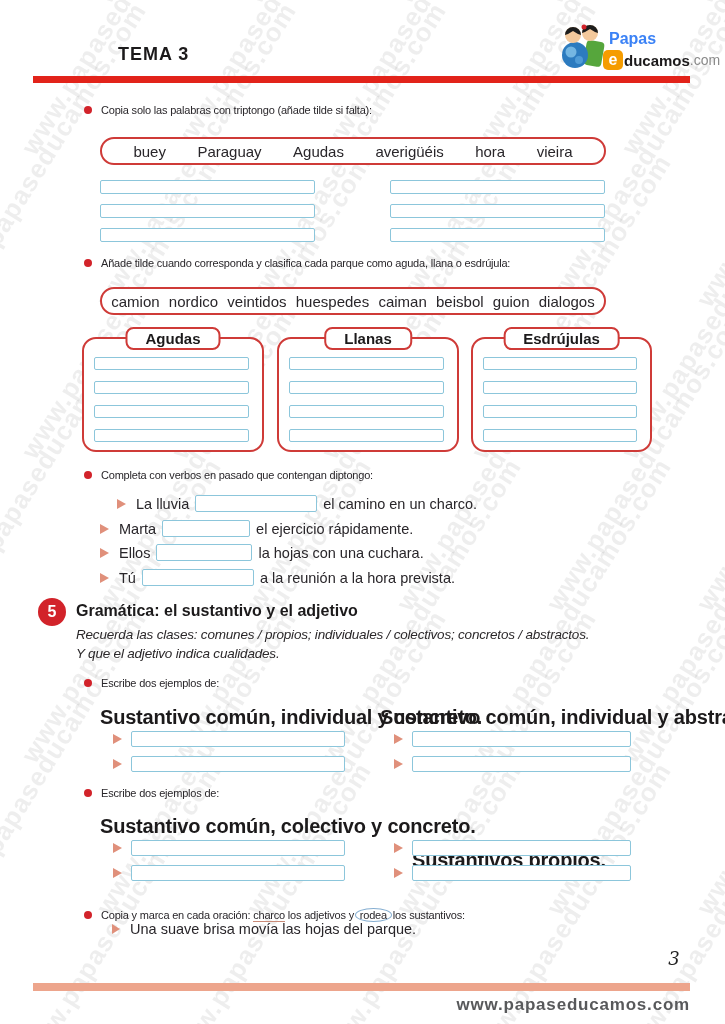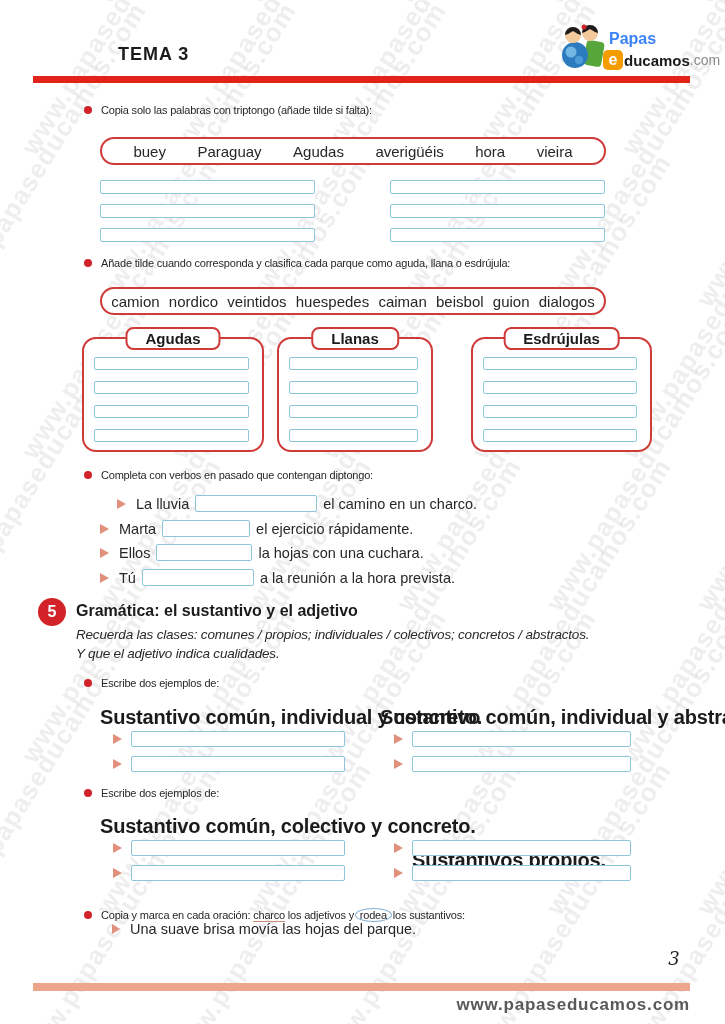--- a/index.html
+++ b/index.html
@@ -188,21 +188,21 @@
       <span>dialogos</span>
     </div>
 
     <div class="cat-box" style="left:82px; width:182px;">
       <div class="cat-label">Agudas</div>
       <div class="cat-line answer-line" style="top:18px;"></div>
       <div class="cat-line answer-line" style="top:42px;"></div>
       <div class="cat-line answer-line" style="top:66px;"></div>
       <div class="cat-line answer-line" style="top:90px;"></div>
     </div>
-    <div class="cat-box" style="left:277px; width:156px;">
+    <div class="cat-box" style="left:277px; width:182px;">
       <div class="cat-label">Llanas</div>
       <div class="cat-line answer-line" style="top:18px;"></div>
       <div class="cat-line answer-line" style="top:42px;"></div>
       <div class="cat-line answer-line" style="top:66px;"></div>
       <div class="cat-line answer-line" style="top:90px;"></div>
     </div>
     <div class="cat-box" style="left:471px; width:181px;">
       <div class="cat-label">Esdrújulas</div>
       <div class="cat-line answer-line" style="top:18px;"></div>
       <div class="cat-line answer-line" style="top:42px;"></div>

